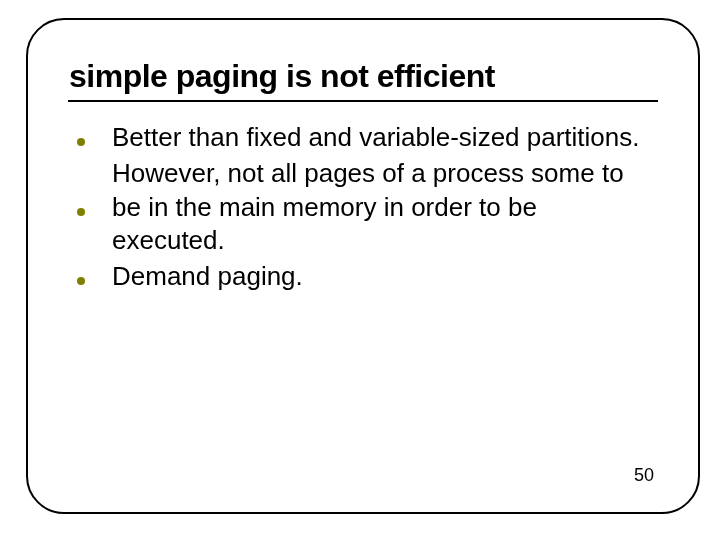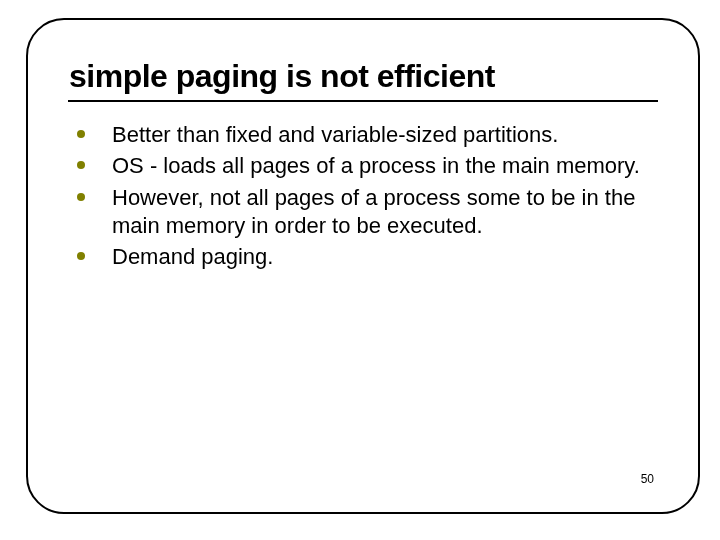--- a/index.html
+++ b/index.html
@@ -33,64 +33,60 @@
     border: none;
     border-top: 2.5px solid #000000;
     margin: 6px 0 18px 0;
   }
   .bullets {
     list-style: none;
     padding-left: 6px;
   }
   .bullets li {
     display: flex;
-    align-items: flex-start;
-    font-size: 22px;
+    align-items: center;
+    font-size: 26px;
     line-height: 1.28;
     color: #000000;
     margin-bottom: 0px;
   }
   .bullet-dot {
     flex: 0 0 auto;
     width: 8px;
     height: 8px;
     border-radius: 50%;
     background: #808000;
     margin-top: 10px;
     margin-right: 26px;
   }
   .bullet-text {
     flex: 1 1 auto;
   }
   .pagenum {
     position: absolute;
     right: 68px;
     bottom: 56px;
-    font-size: 12px;
+    font-size: 18px;
     color: #000000;
   }
 </style>
 </head>
 <body>
 
 <div class="slide">
   <div class="frame">
     <h1 class="title">simple paging is not efficient</h1>
     <hr class="title-rule">
     <ul class="bullets">
       <li>
         <span class="bullet-dot"></span>
         <span class="bullet-text">Better than fixed and variable-sized partitions.</span>
       </li>
       <li>
         <span class="bullet-dot"></span>
-        <span class="bullet-text">OS - loads all pages of a process in the main memory.</span>
-      </li>
-      <li>
-        <span class="bullet-dot"></span>
         <span class="bullet-text">However, not all pages of a process some to be in the main memory in order to be executed.</span>
       </li>
       <li>
         <span class="bullet-dot"></span>
         <span class="bullet-text">Demand paging.</span>
       </li>
     </ul>
   </div>
   <div class="pagenum">50</div>
 </div>

